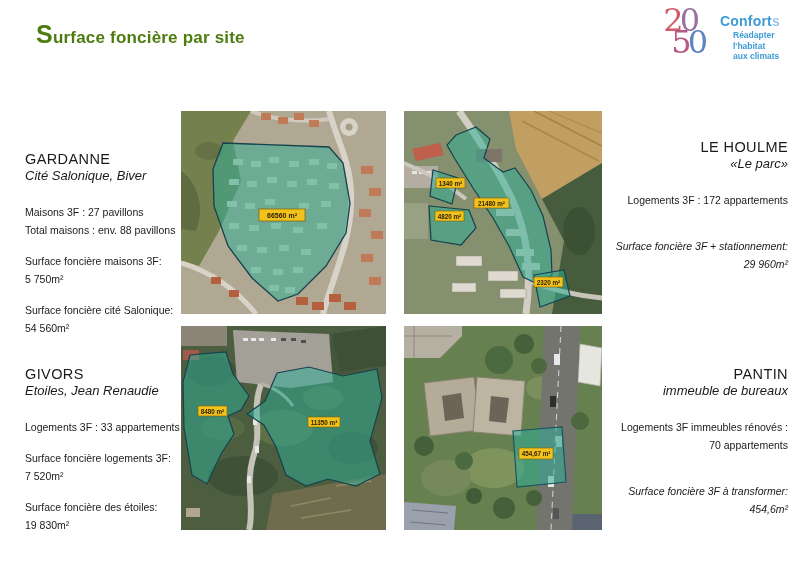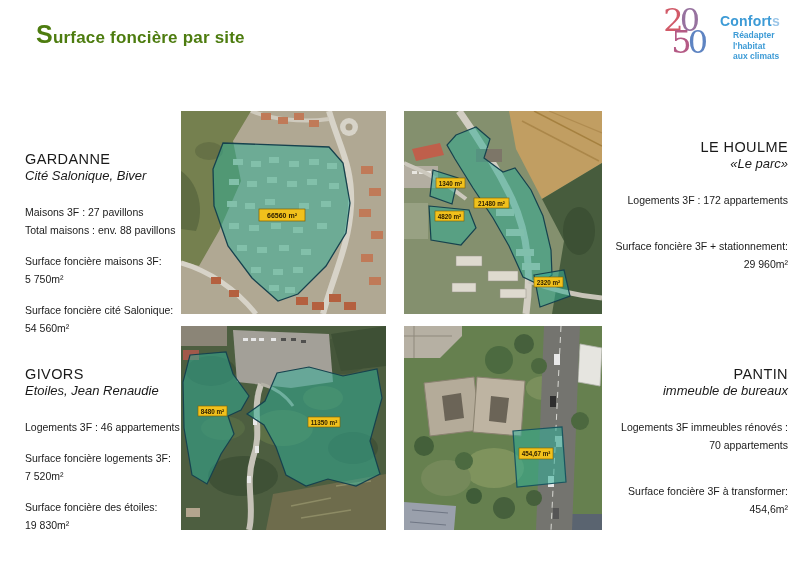--- a/index.html
+++ b/index.html
@@ -27,21 +27,21 @@
   
   .site { position:absolute; width:155px;margin-top:43px; }
   .site.align-right { width:178px; text-align:right; }
   #site-gardanne { left:25px; top:108px; }
   #site-houlme   { right:12px; top:96px; }
   #site-givors   { left:25px; top:323px; }
   #site-pantin   { right:12px; top:323px; }
   .site-name { font-size:14.5px; letter-spacing:.4px; line-height:17px; color:#1a1a1a; }
   .site-sub  { font-size:13px; font-style:italic; line-height:16px; margin-bottom:19px; }
   .para { margin:0 0 13px 0; }
-  .para.gap-xl { margin-top:28px; }
+  .para.gap-xl { margin-top:28px;font-style:italic; }
   .line { font-size:10.5px; line-height:18px; }
 
   
   .map { position:absolute; display:block; }
   #map-gardanne { left:181px; top:111px; width:205px; height:203px; }
   #map-houlme   { left:404px; top:111px; width:198px; height:203px; }
   #map-givors   { left:181px; top:326px; width:205px; height:204px; }
   #map-pantin   { left:404px; top:326px; width:198px; height:204px; }
   .map svg { width:100%; height:100%; display:block; }
   .area-label-text { font-family:"Liberation Sans", sans-serif; font-weight:bold; fill:#2b1d00; }
@@ -94,21 +94,21 @@
     <div class="para gap-xl">
       <div class="line">Surface foncière 3F + stationnement:</div>
       <div class="line">29 960m²</div>
     </div>
   </div>
 
   <div class="site" id="site-givors">
     <div class="site-name">GIVORS</div>
     <div class="site-sub">Etoiles, Jean Renaudie</div>
     <div class="para">
-      <div class="line">Logements 3F : 46 appartements</div>
+      <div class="line">Logements 3F : 33 appartements</div>
     </div>
     <div class="para">
       <div class="line">Surface foncière logements 3F:</div>
       <div class="line">7 520m²</div>
     </div>
     <div class="para">
       <div class="line">Surface foncière des étoiles:</div>
       <div class="line">19 830m²</div>
     </div>
   </div>

